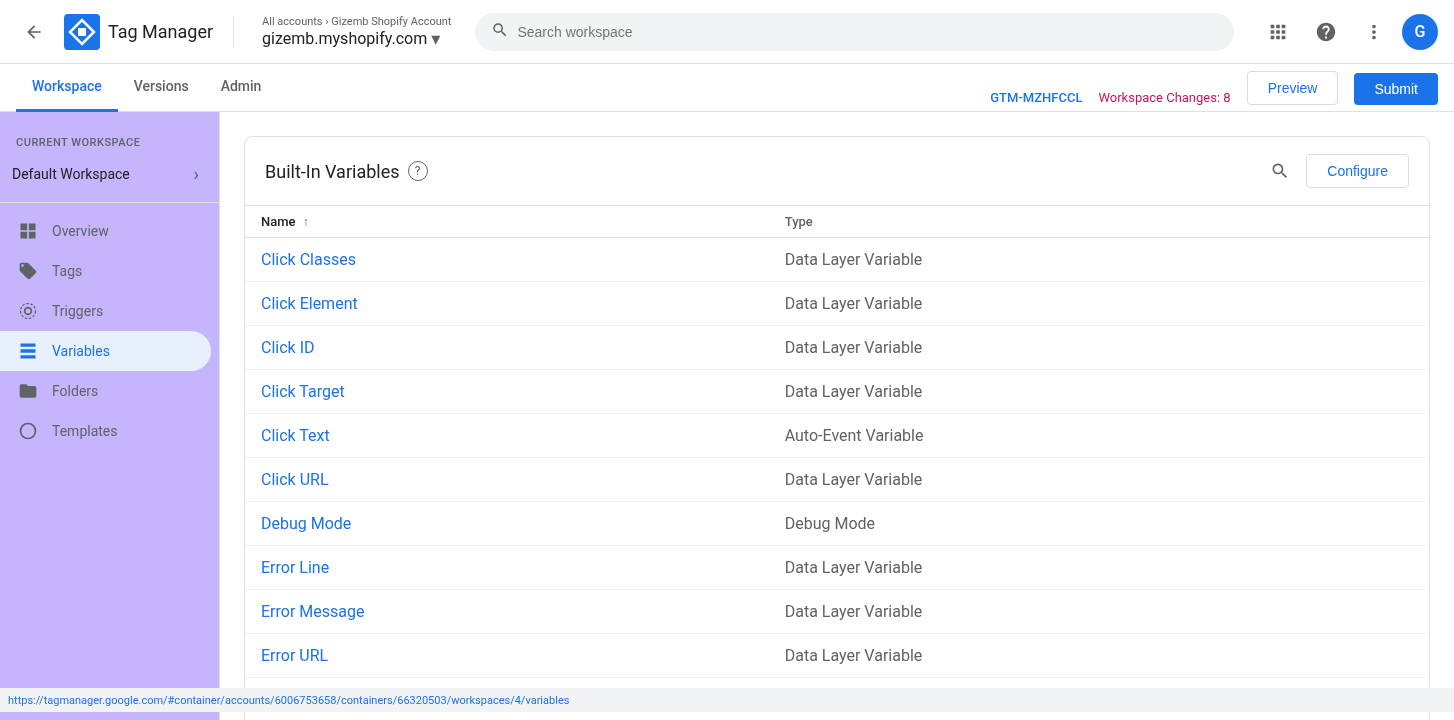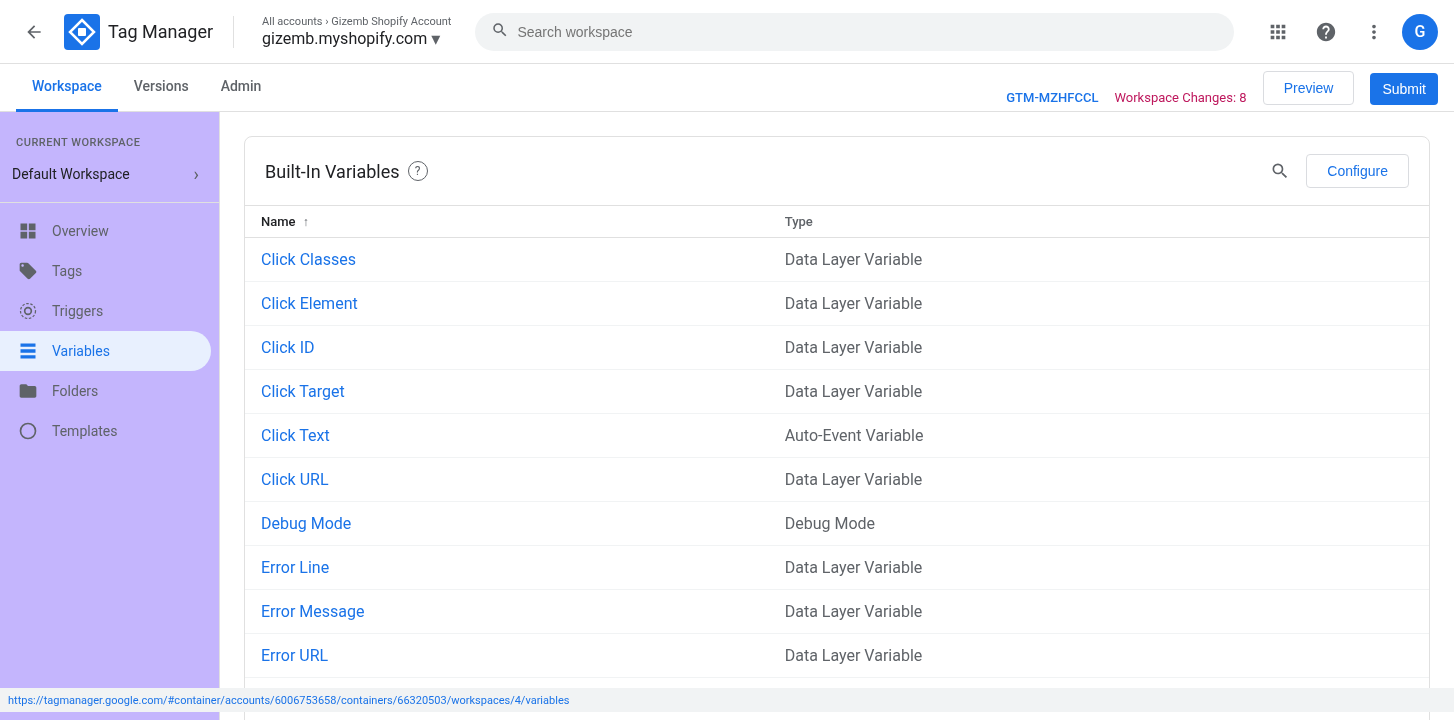--- a/index.html
+++ b/index.html
@@ -148,21 +148,21 @@
       padding: 8px 20px;
       border-radius: 4px;
       border: 1px solid #dadce0;
       background: #fff;
       color: #1a73e8;
       font-size: 14px;
       font-weight: 500;
       cursor: pointer;
     }
     .submit-btn {
-      padding: 8px 12px;
+      padding: 8px 20px;
       border-radius: 4px;
       border: none;
       background: #1a73e8;
       color: #fff;
       font-size: 14px;
       font-weight: 500;
       cursor: pointer;
     }
 
     

